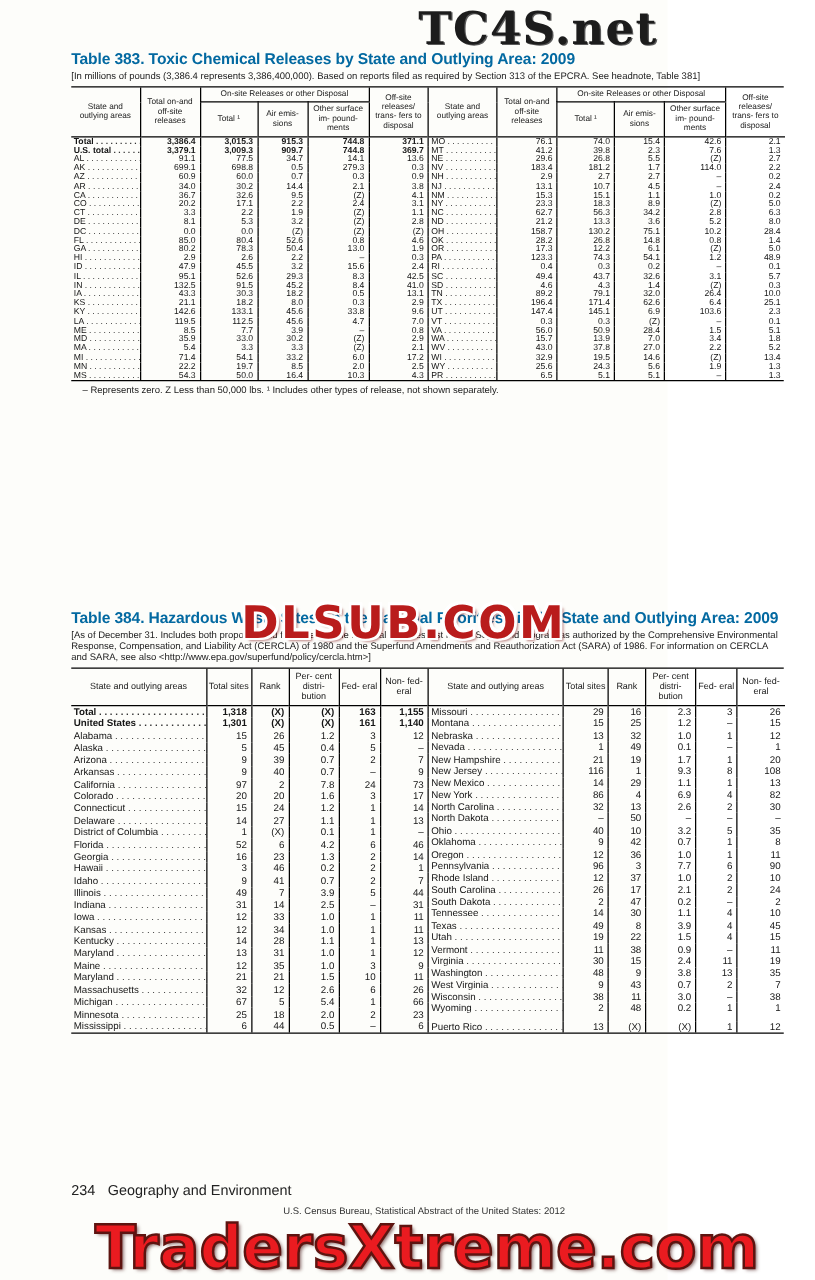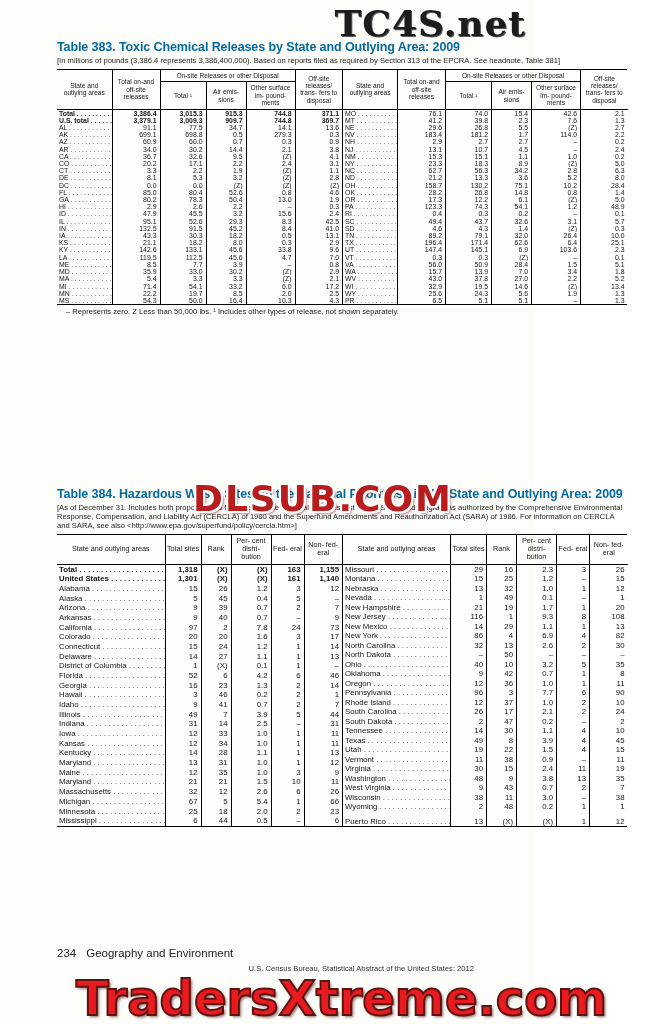--- a/index.html
+++ b/index.html
@@ -51,21 +51,21 @@
   .t384t th { font-size:7.2px; line-height:8.2px; padding:2px 1px; }
   .t384t td { font-size:7.8px; line-height:9.5px; height:9.5px; }
 
   
   .notes { margin-top:3px; font-size:7.6px; line-height:8.8px; color:#222; }
   .notes p { text-indent:9px; }
 
   
   .footer-left { position:absolute; top:947px; left:57px; font-size:11.5px; color:#222; }
   .footer-left .pagenum { margin-right:10px; }
-  .footer-right { position:absolute; top:964px; right:60px; font-size:7.6px; color:#333; }
+  .footer-right { position:absolute; top:964px; right:82px; font-size:7.6px; color:#333; }
 </style>
 </head>
 <body>
 
 <div class="page">
 
   <div class="wm wm-top">TC4S.net</div>
   <div class="wm wm-mid">DLSUB.COM</div>
   <div class="wm wm-bottom">TradersXtreme.com</div>
 

